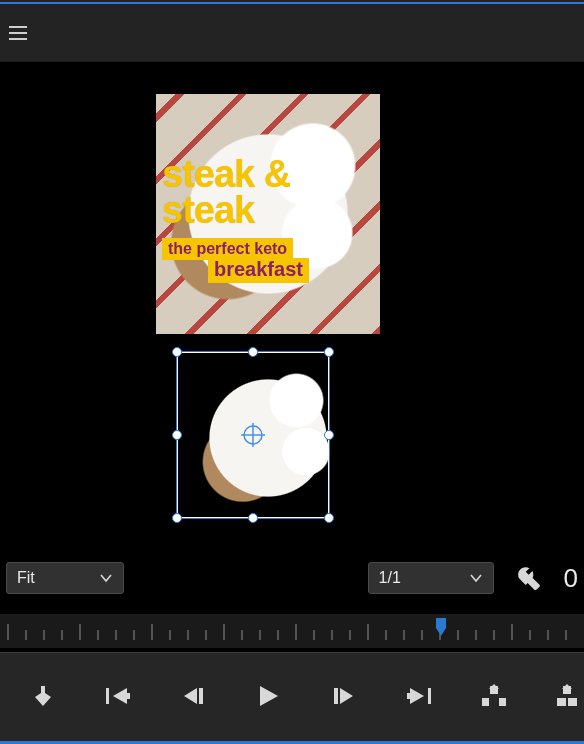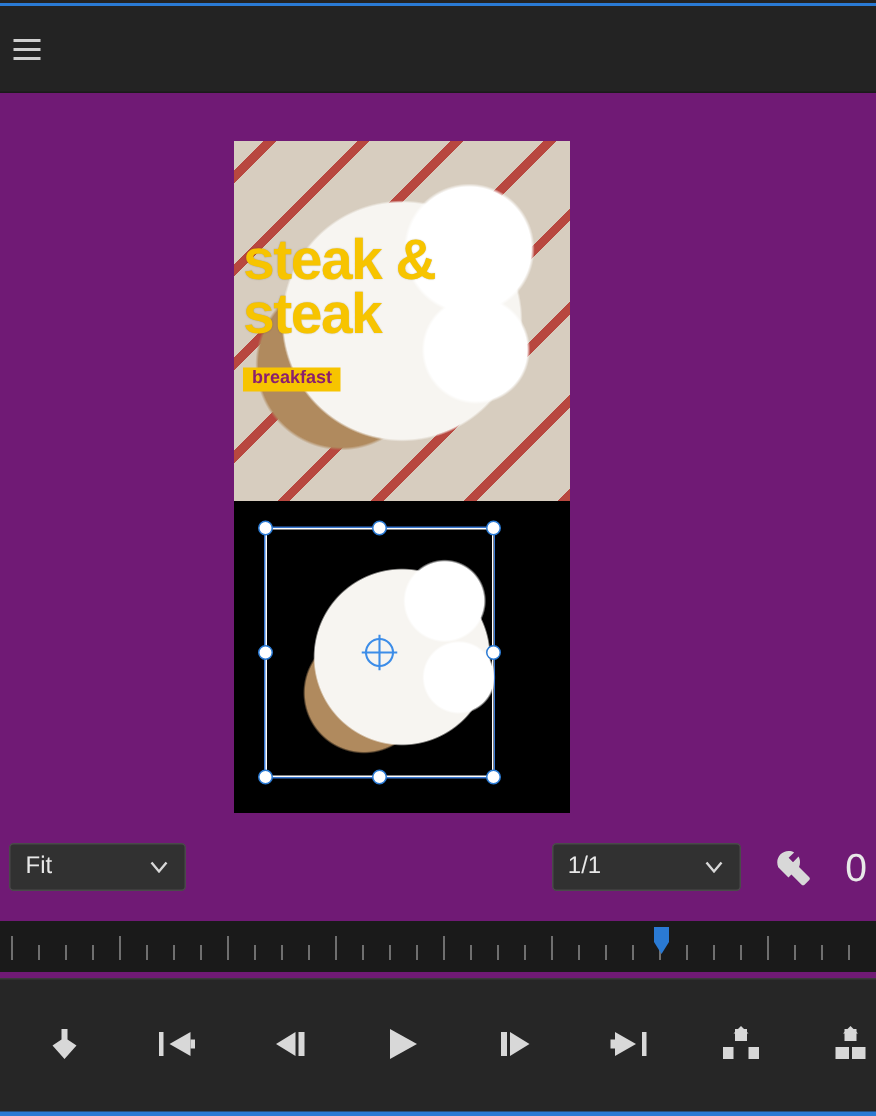--- a/index.html
+++ b/index.html
@@ -48,21 +48,21 @@
     margin-left: 3px;
   }
 
   
   .canvas-area {
     position: absolute;
     top: 62px;
     left: 0;
     right: 0;
     bottom: 0;
-    background: #701a75;
+    background: #000000;
   }
 
   
   .sequence {
     position: absolute;
     left: 156px;
     top: 32px;
     width: 224px;
     height: 448px;
     background: #000;
@@ -124,24 +124,25 @@
     font-weight: 700;
     font-size: 16px;
     line-height: 1.1;
     padding: 2px 6px;
   }
   .title-overlay .sub2 {
     display: inline-block;
     background: #f7c400;
     color: #8a1f6e;
     font-weight: 700;
-    font-size: 12px;
+    font-size: 20px;
     line-height: 1.1;
     padding: 0 6px 3px;
     margin-top: -2px;
+    margin-left: 46px;
   }
 
   
   .selection {
     position: absolute;
     left: 21px;
     top: 258px;
     width: 152px;
     height: 166px;
     border: 1px solid #ffffff;
@@ -256,21 +257,21 @@
 
 <div class="canvas-area">
 
   <div class="sequence">
     <div class="img-top">
       <div class="food"></div>
       <div class="title-overlay">
         <div class="h1">steak &amp;</div>
         <div class="h1">steak</div>
         <div>
-          <br>
+          <span class="sub">the perfect keto</span><br>
           <span class="sub2">breakfast</span>
         </div>
       </div>
     </div>
 
     <div class="img-bot">
       <div class="food small"></div>
     </div>
 
     <div class="selection">

